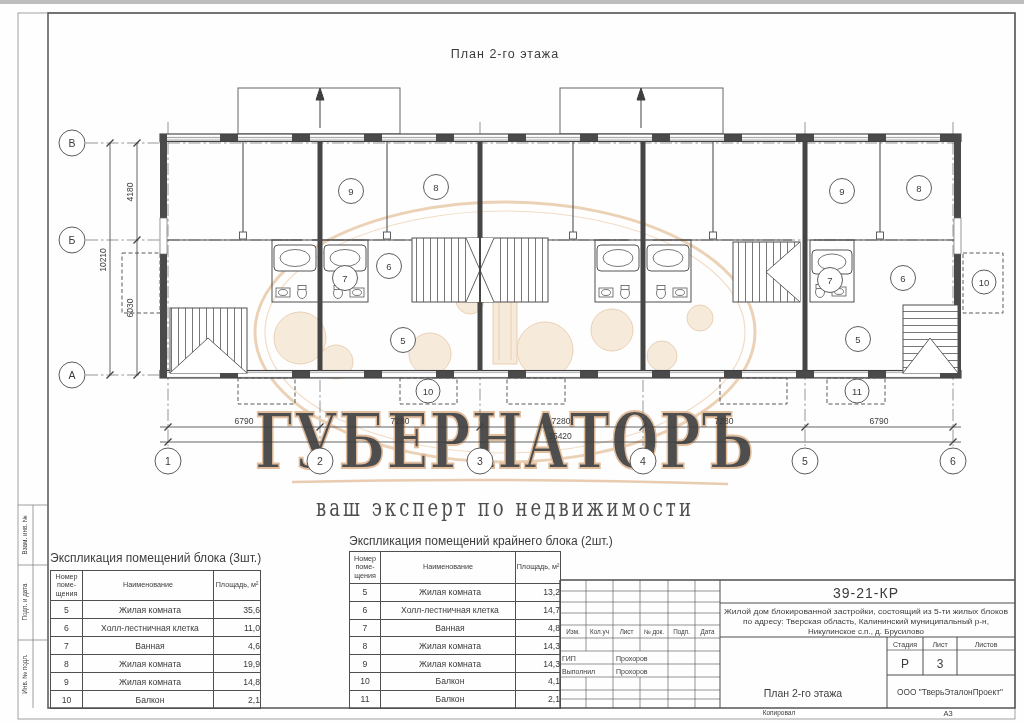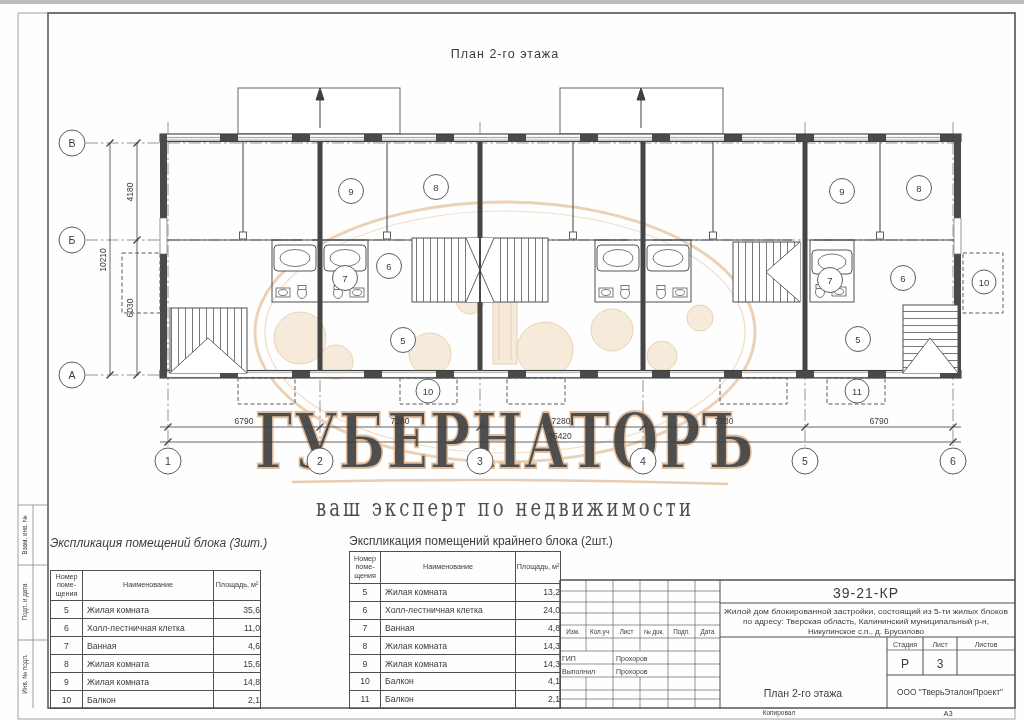--- a/index.html
+++ b/index.html
@@ -5,21 +5,21 @@
   html,body{margin:0;padding:0;background:#9a9a9a;}
   .page{position:relative;width:1024px;height:724px;background:#fefefe;overflow:hidden;
         font-family:"Liberation Sans",sans-serif;color:#333;}
   .page svg{position:absolute;top:0;left:0;}
   .tbl-title{position:absolute;font-size:12px;line-height:10px;text-align:left;color:#3c3c3c;white-space:nowrap;}
   table.extable{position:absolute;border-collapse:collapse;table-layout:fixed;background:transparent;padding-left:45px;}
   table.extable th, table.extable td{border:1px solid #4f4f4f;padding:0;overflow:hidden;color:#3a3a3a;}
   table.extable th{font-weight:normal;font-size:7.2px;line-height:1.12;text-align:center;}
   table.extable td{font-size:8.6px;}
   table.extable td.c0{text-align:center;}
-  table.extable td.c1{text-align:left;padding-left:4px;}
+  table.extable td.c1{text-align:center;padding-left:4px;}
   table.extable td.c2{text-align:right;}
   table.t3 thead tr{height:30px;}  table.t3 tbody tr{height:18px;}
   table.t2 thead tr{height:32px;}  table.t2 tbody tr{height:17.8px;}
   svg text{fill:#3c3c3c;}
 </style>
 </head>
 <body>
 
 <div class="page">
 
@@ -364,21 +364,21 @@
       <text x="986" y="668" font-size="12"></text>
     </g>
     <text x="803" y="697" text-anchor="middle" font-size="10.5">План 2-го этажа</text>
     <text x="950" y="695" text-anchor="middle" font-size="8.3">ООО "ТверьЭталонПроект"</text>
   </g>
 
   <text x="779" y="715" text-anchor="middle" font-size="6.5">Копировал</text>
   <text x="948" y="715.5" text-anchor="middle" font-size="7.5">А3</text>
 </svg>
 
-<div class="tbl-title" style="left:50px;top:538px;width:210px;font-style:italic;">Экспликация помещений блока (3шт.)</div>
+<div class="tbl-title" style="left:50px;top:553px;width:210px;">Экспликация помещений блока (3шт.)</div>
 <table class="extable t3" style="left:50px;top:570px;width:210px;">
   <colgroup>
         <col style="width:32px">
         <col style="width:131px">
         <col style="width:47px">
       </colgroup>
   <thead>
     <tr>
       <th>Номер поме- щения</th>
       <th>Наименование</th>
@@ -397,21 +397,21 @@
           <td class="c2">11,0</td>
         </tr>
         <tr>
           <td class="c0">7</td>
           <td class="c1">Ванная</td>
           <td class="c2">4,6</td>
         </tr>
         <tr>
           <td class="c0">8</td>
           <td class="c1">Жилая комната</td>
-          <td class="c2">15,6</td>
+          <td class="c2">19,9</td>
         </tr>
         <tr>
           <td class="c0">9</td>
           <td class="c1">Жилая комната</td>
           <td class="c2">14,8</td>
         </tr>
         <tr>
           <td class="c0">10</td>
           <td class="c1">Балкон</td>
           <td class="c2">2,1</td>
@@ -435,21 +435,21 @@
   </thead>
   <tbody>
         <tr>
           <td class="c0">5</td>
           <td class="c1">Жилая комната</td>
           <td class="c2">13,2</td>
         </tr>
         <tr>
           <td class="c0">6</td>
           <td class="c1">Холл-лестничная клетка</td>
-          <td class="c2">24,0</td>
+          <td class="c2">14,7</td>
         </tr>
         <tr>
           <td class="c0">7</td>
           <td class="c1">Ванная</td>
           <td class="c2">4,8</td>
         </tr>
         <tr>
           <td class="c0">8</td>
           <td class="c1">Жилая комната</td>
           <td class="c2">14,3</td>

